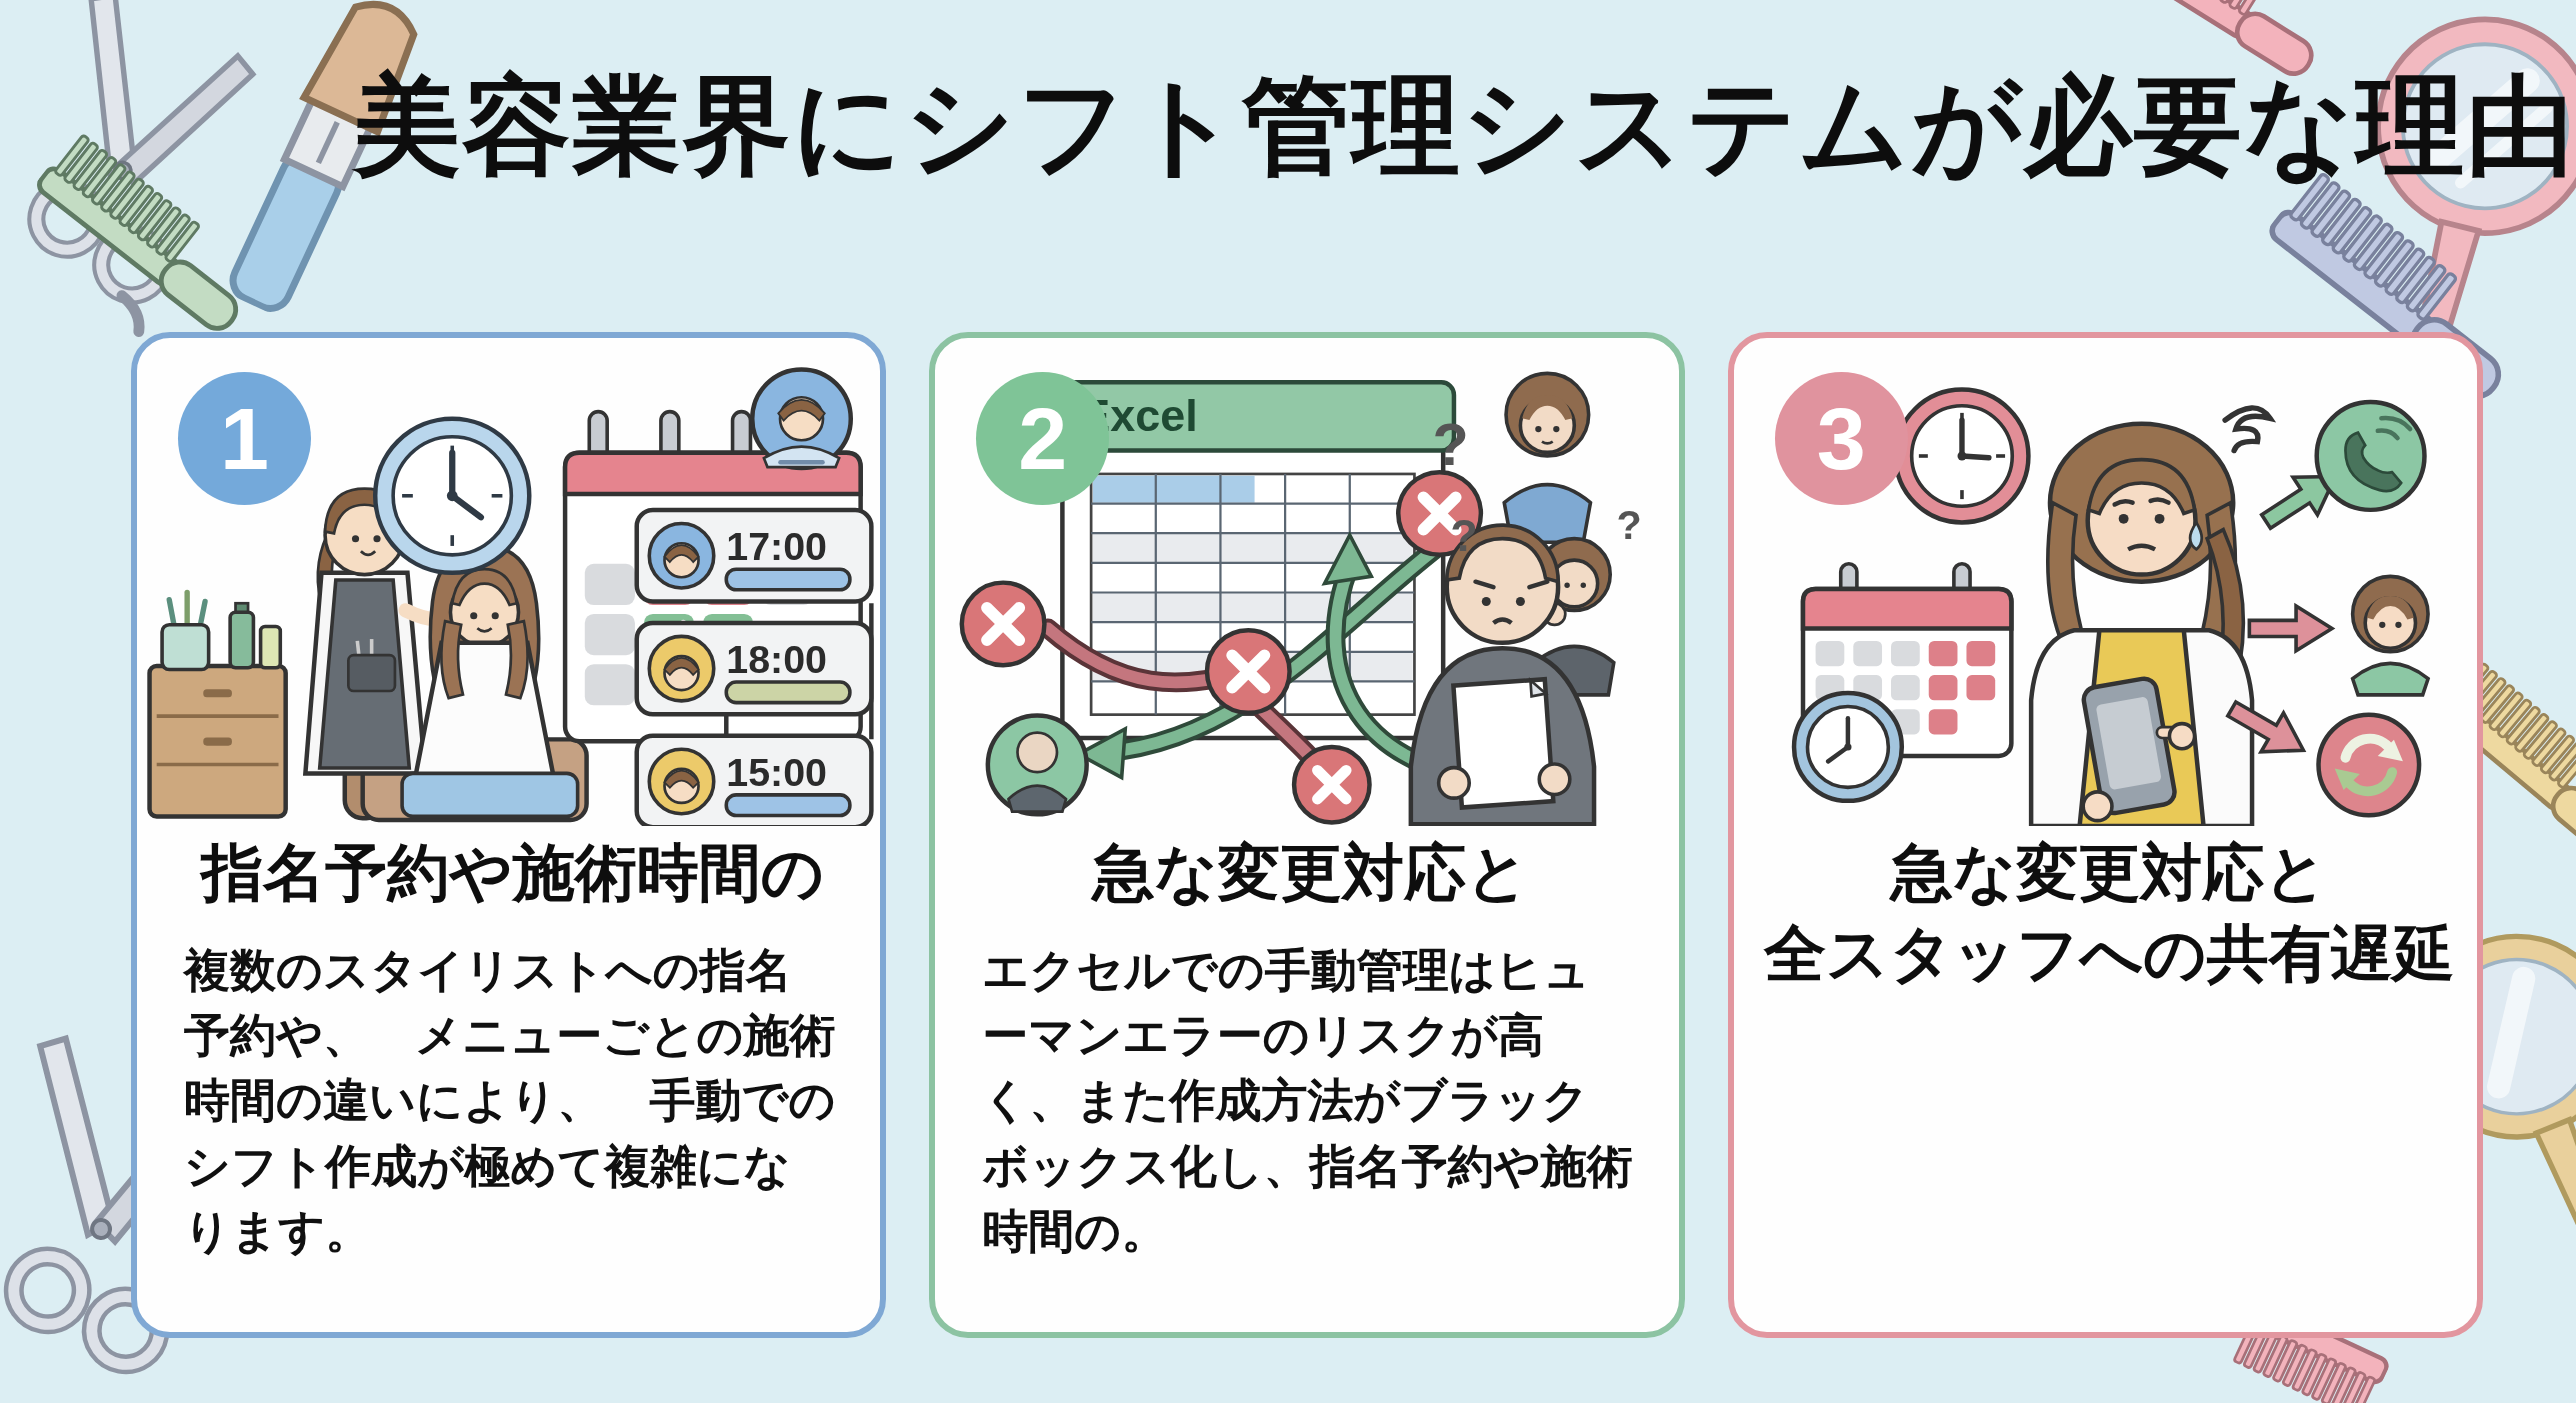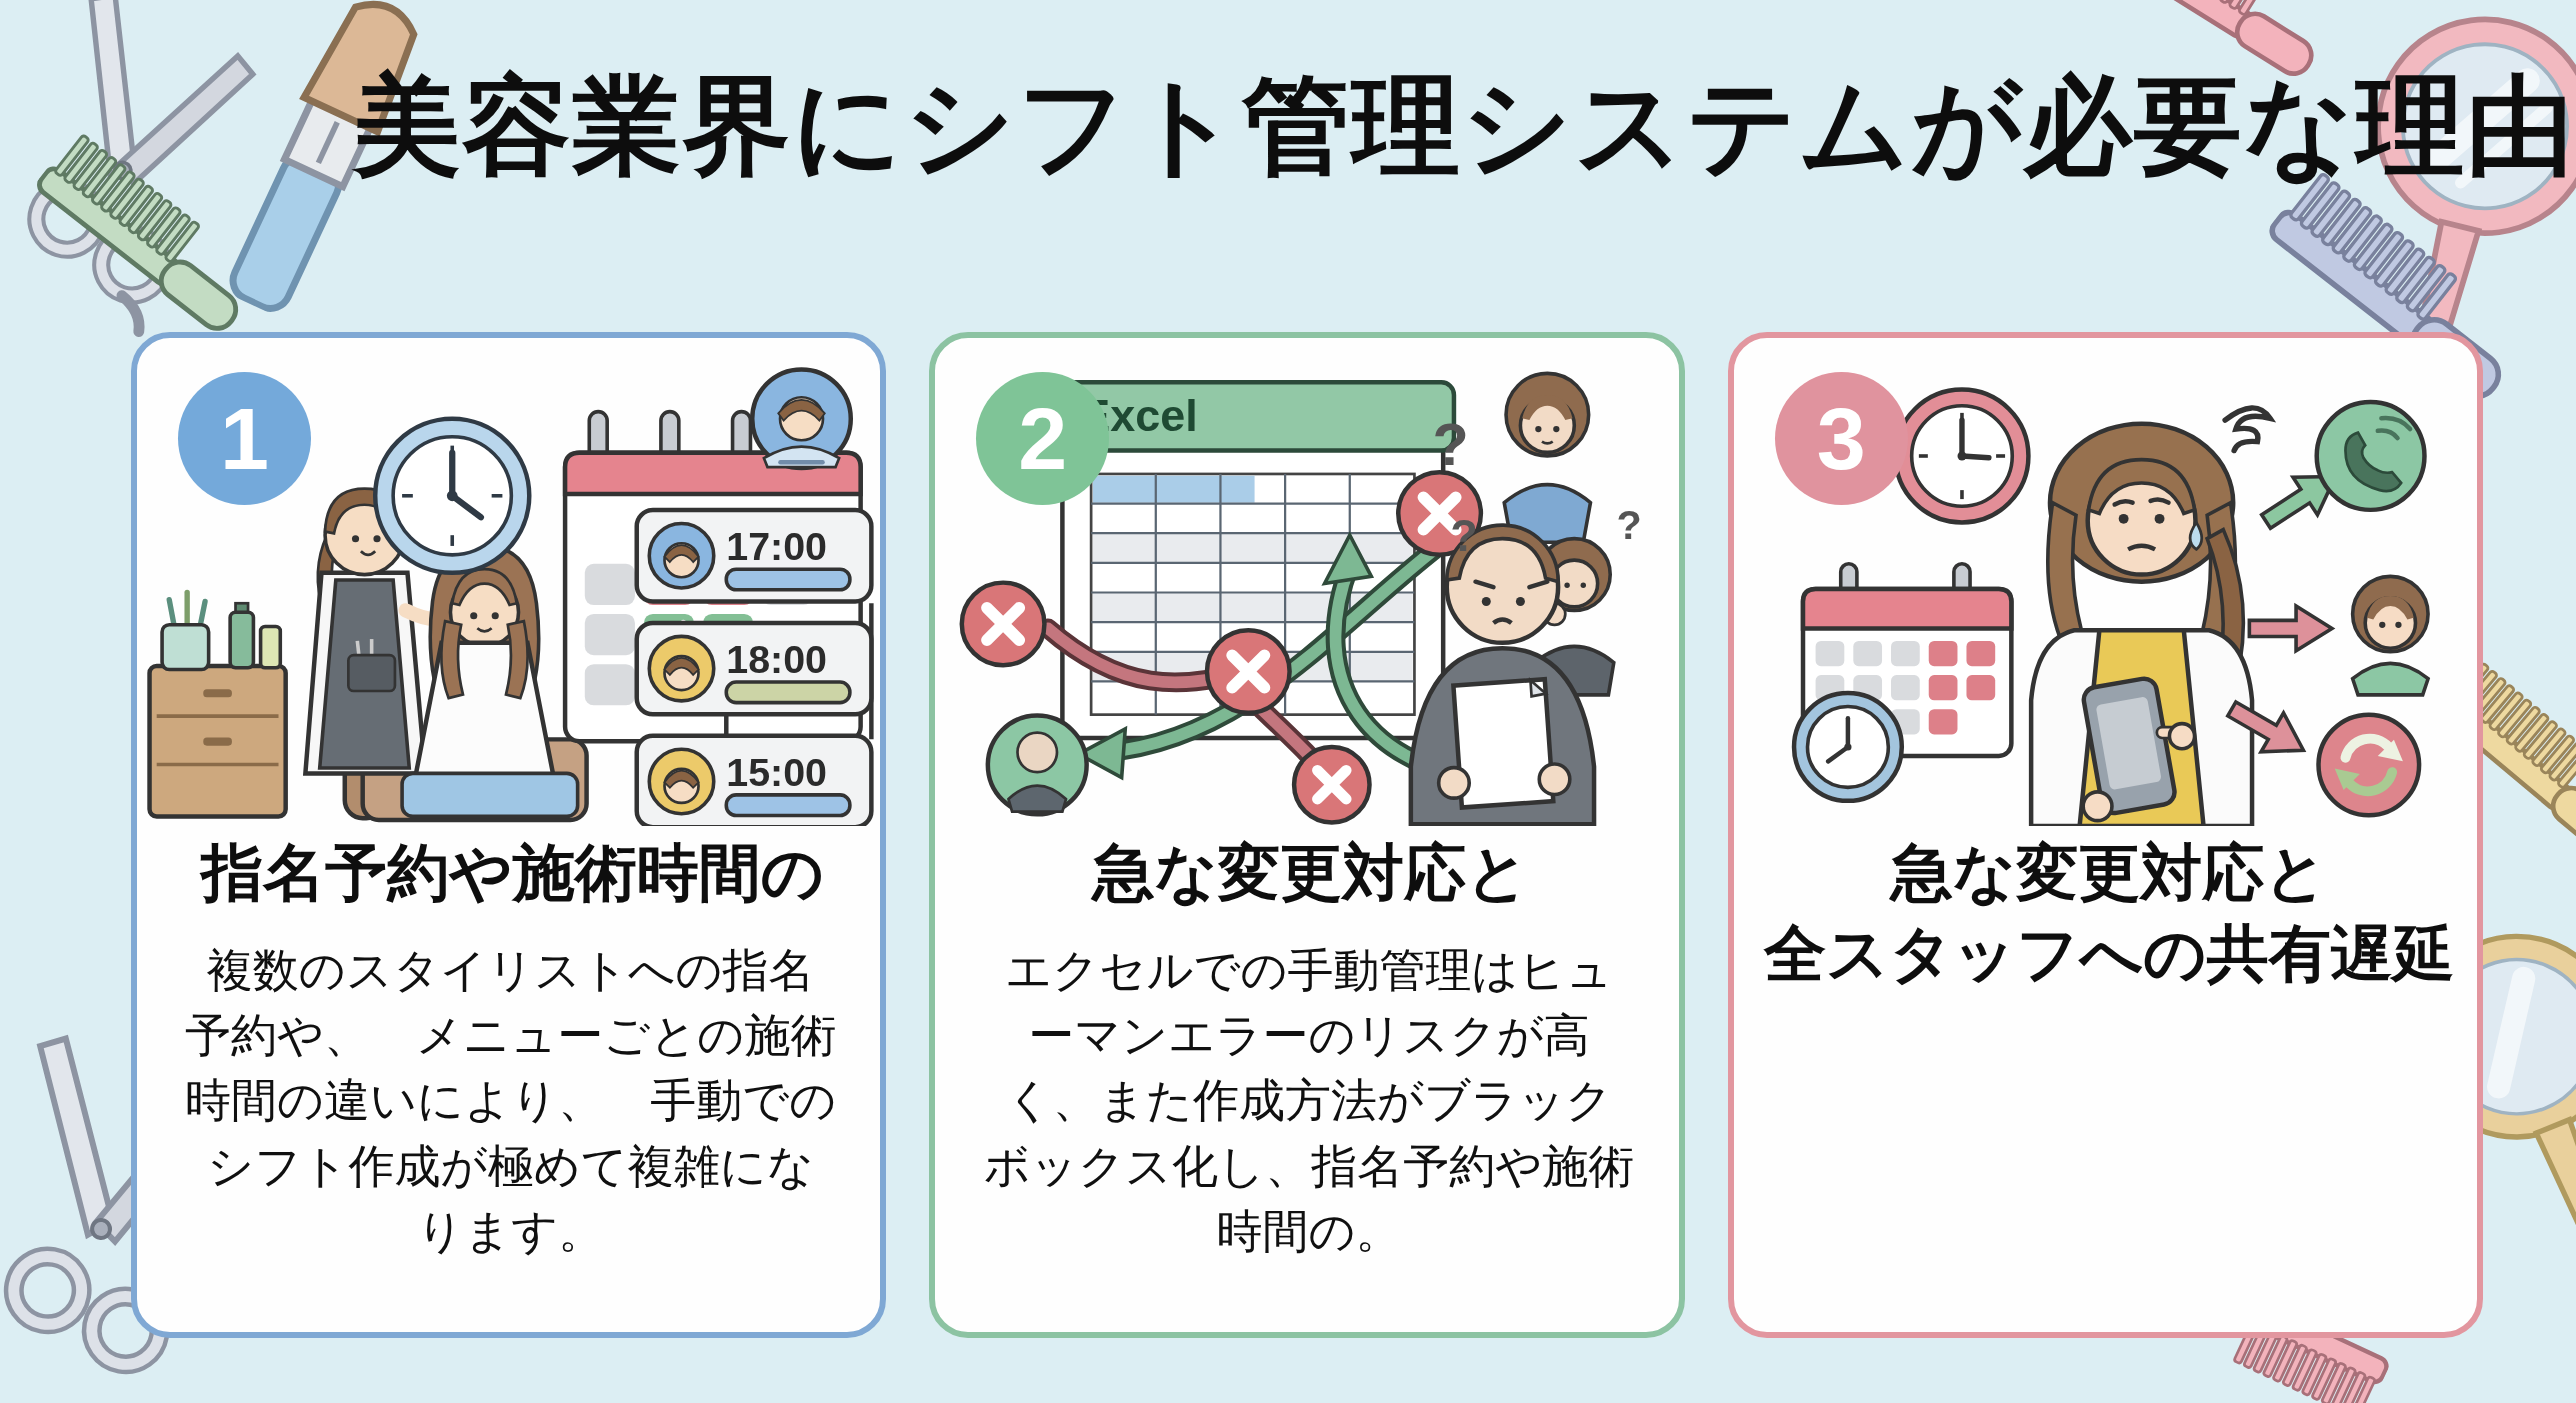--- a/index.html
+++ b/index.html
@@ -31,22 +31,22 @@
     color:#fff; font-size:88px; font-weight:900; z-index:5;
   }
   .illo { width:100%; height:467px; margin-top:7.5px; }
   .illo svg { width:100%; height:100%; display:block; }
   .card-heading {
     text-align:center; font-size:62px; font-weight:900; line-height:1.3;
     color:#0e0e0e; margin-top:7.5px;margin-left:8px;
   }
   .card-heading span { display:block; }
   .card-body {
-    margin:24px 43px 0 47px; font-size:46px; font-weight:400;
-    line-height:1.42; color:#101010; text-align:center;
+    margin:24px 43px 0 47px; font-size:46px; font-weight:700;
+    line-height:1.42; color:#101010; text-align:left;
   }
   svg text { font-family:"Liberation Sans","DejaVu Sans",sans-serif; }
 </style>
 </head>
 <body>
 
 <div class="canvas">
 
   <svg class="deco" style="left:-14px; top:0px; width:271px; transform:rotate(18deg);" viewBox="0 0 300 360">
     <path d="M 62 18 L 86 6 L 164 178 L 142 196 Z" fill="#e2e6ec" stroke="#8d94a2" stroke-width="6"></path>

